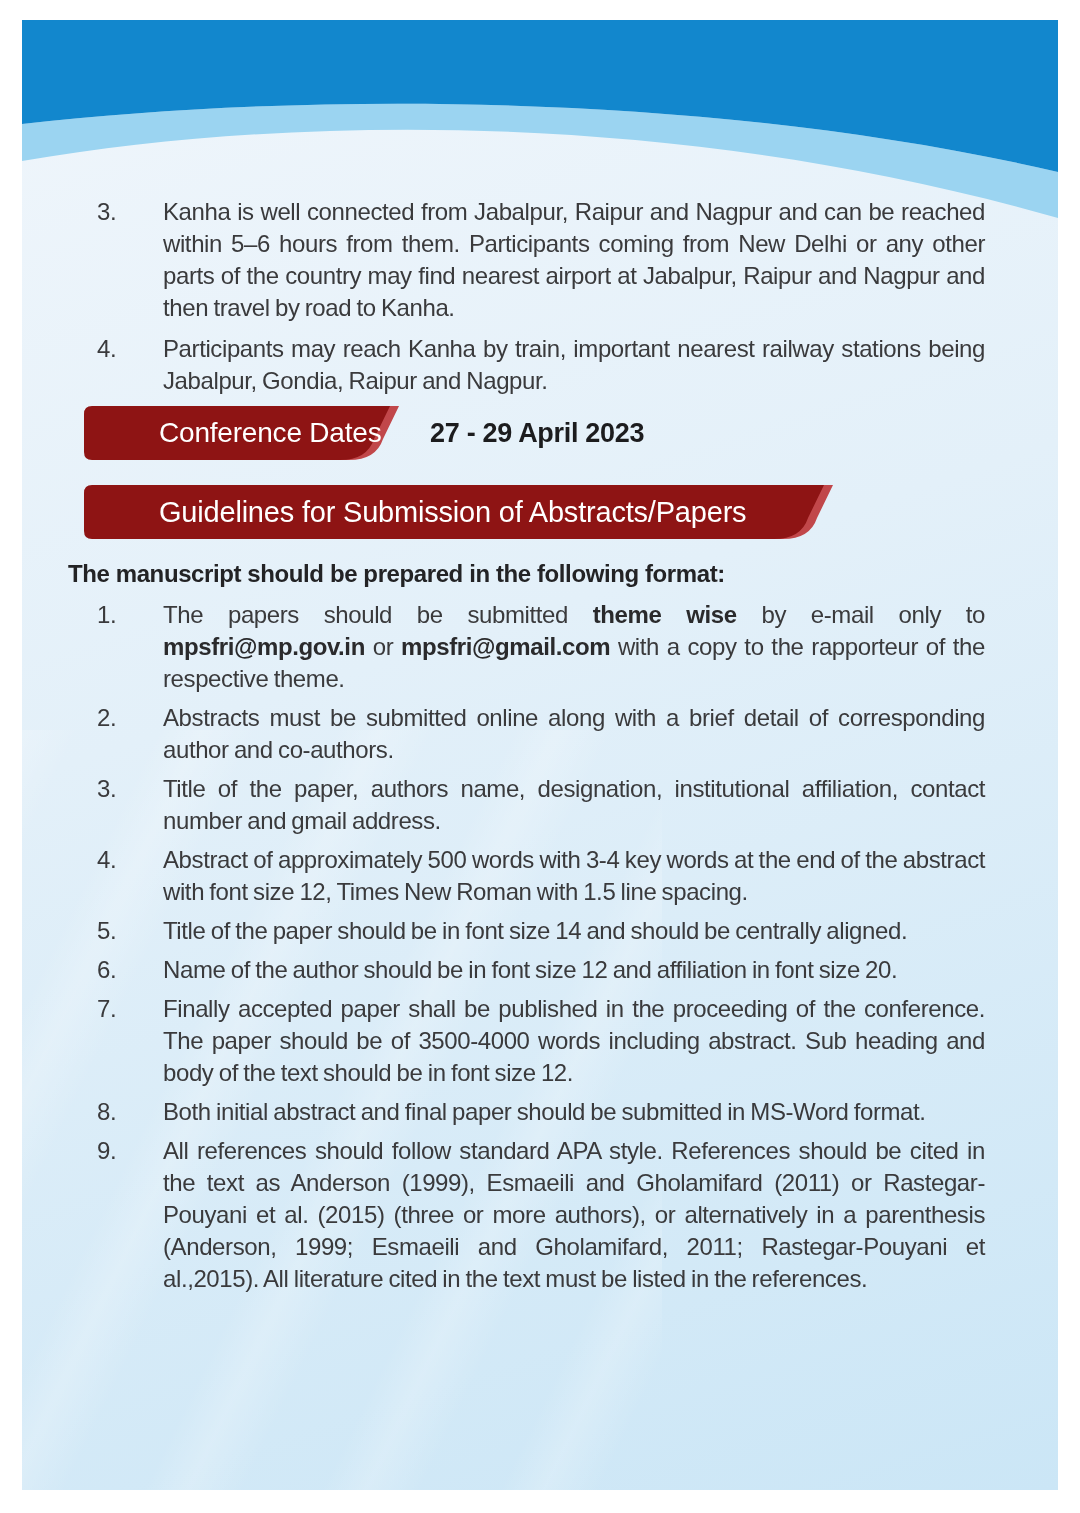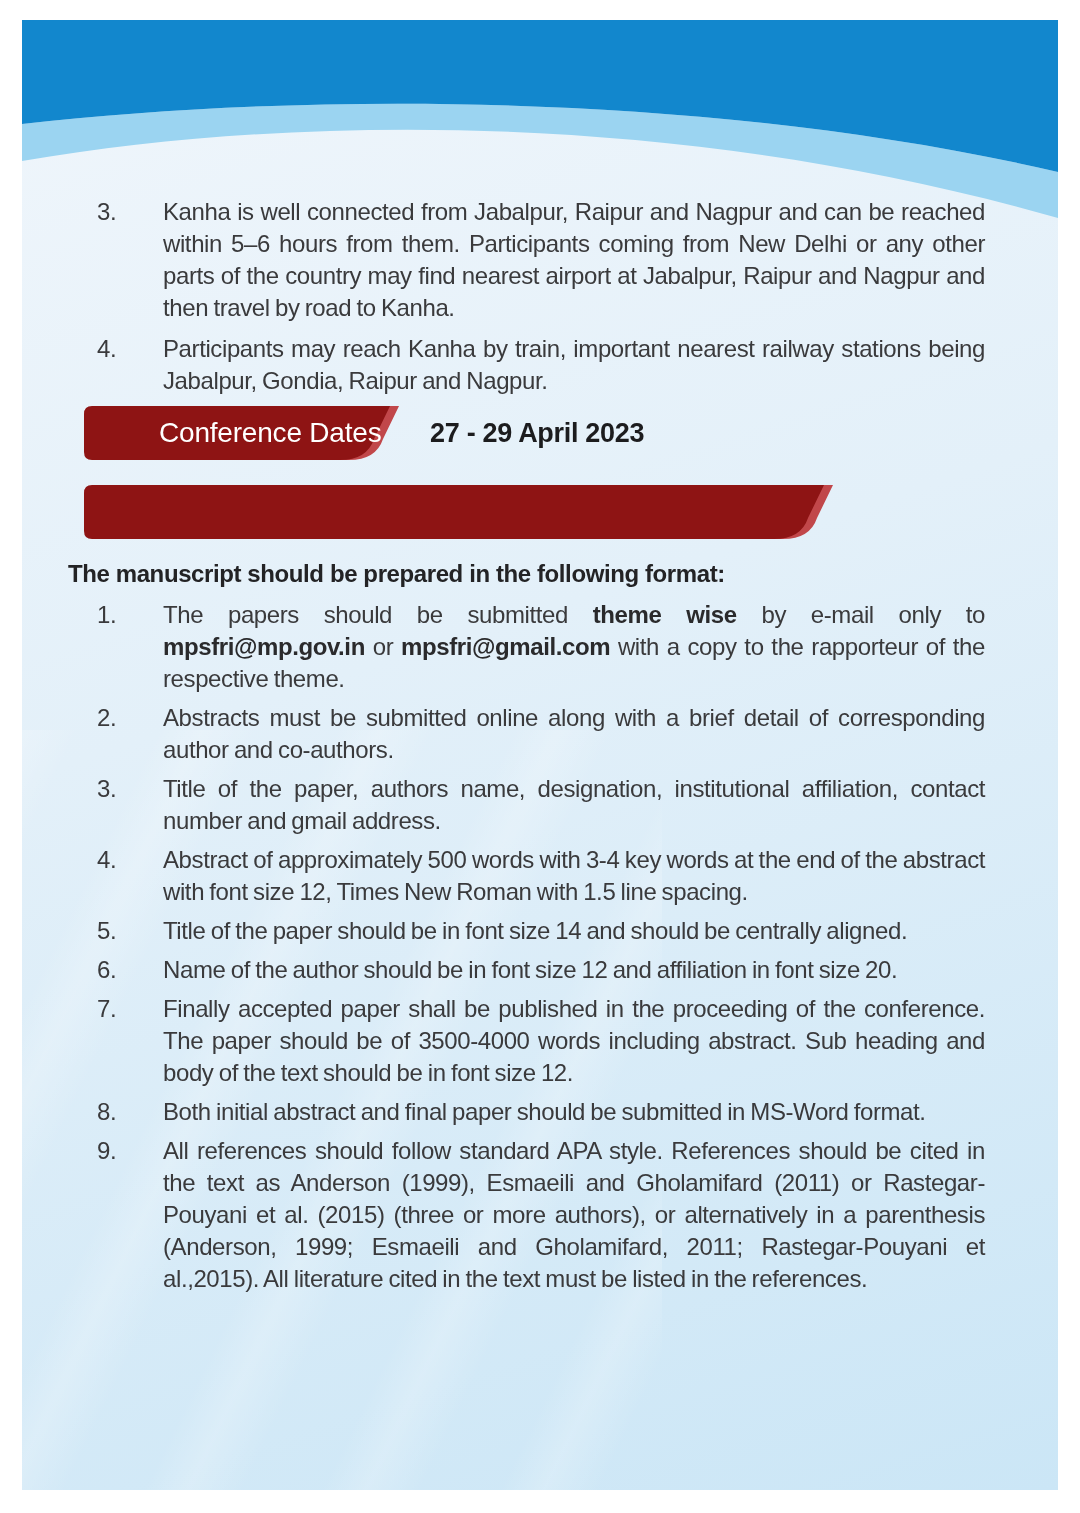--- a/index.html
+++ b/index.html
@@ -101,20 +101,21 @@
           <span class="banner-label">Conference Dates</span>
         </div>
         <span class="conf-date">27 - 29 April 2023</span>
       </div>
 
       <div class="banner banner-lg">
         <svg width="750" height="54" viewBox="0 0 750 54">
           <path style="fill:var(--banner_edge,#c1474a)" d="M600,0 H749 L733,33 Q726,54 699,54 H600 Z"></path>
           <path style="fill:var(--banner,#8e1414)" d="M8,0 H740 L724,33 Q717,54 690,54 H8 Q0,54 0,46 V8 Q0,0 8,0 Z"></path>
         </svg>
+        <span class="banner-label">Guidelines for Submission of Abstracts/Papers</span>
       </div>
 
       <div class="manuscript-heading">The manuscript should be prepared in the following format:</div>
 
       <div class="list gl-list">
   <div class="list-item">
     <span class="list-number">1.</span>
     <span class="list-text"><span>The papers should be submitted </span><b>theme wise</b><span> by e-mail only to </span><b>mpsfri@mp.gov.in</b><span> or </span><b>mpsfri@gmail.com</b><span> with a copy to the rapporteur of the respective theme.</span></span>
   </div>
 

